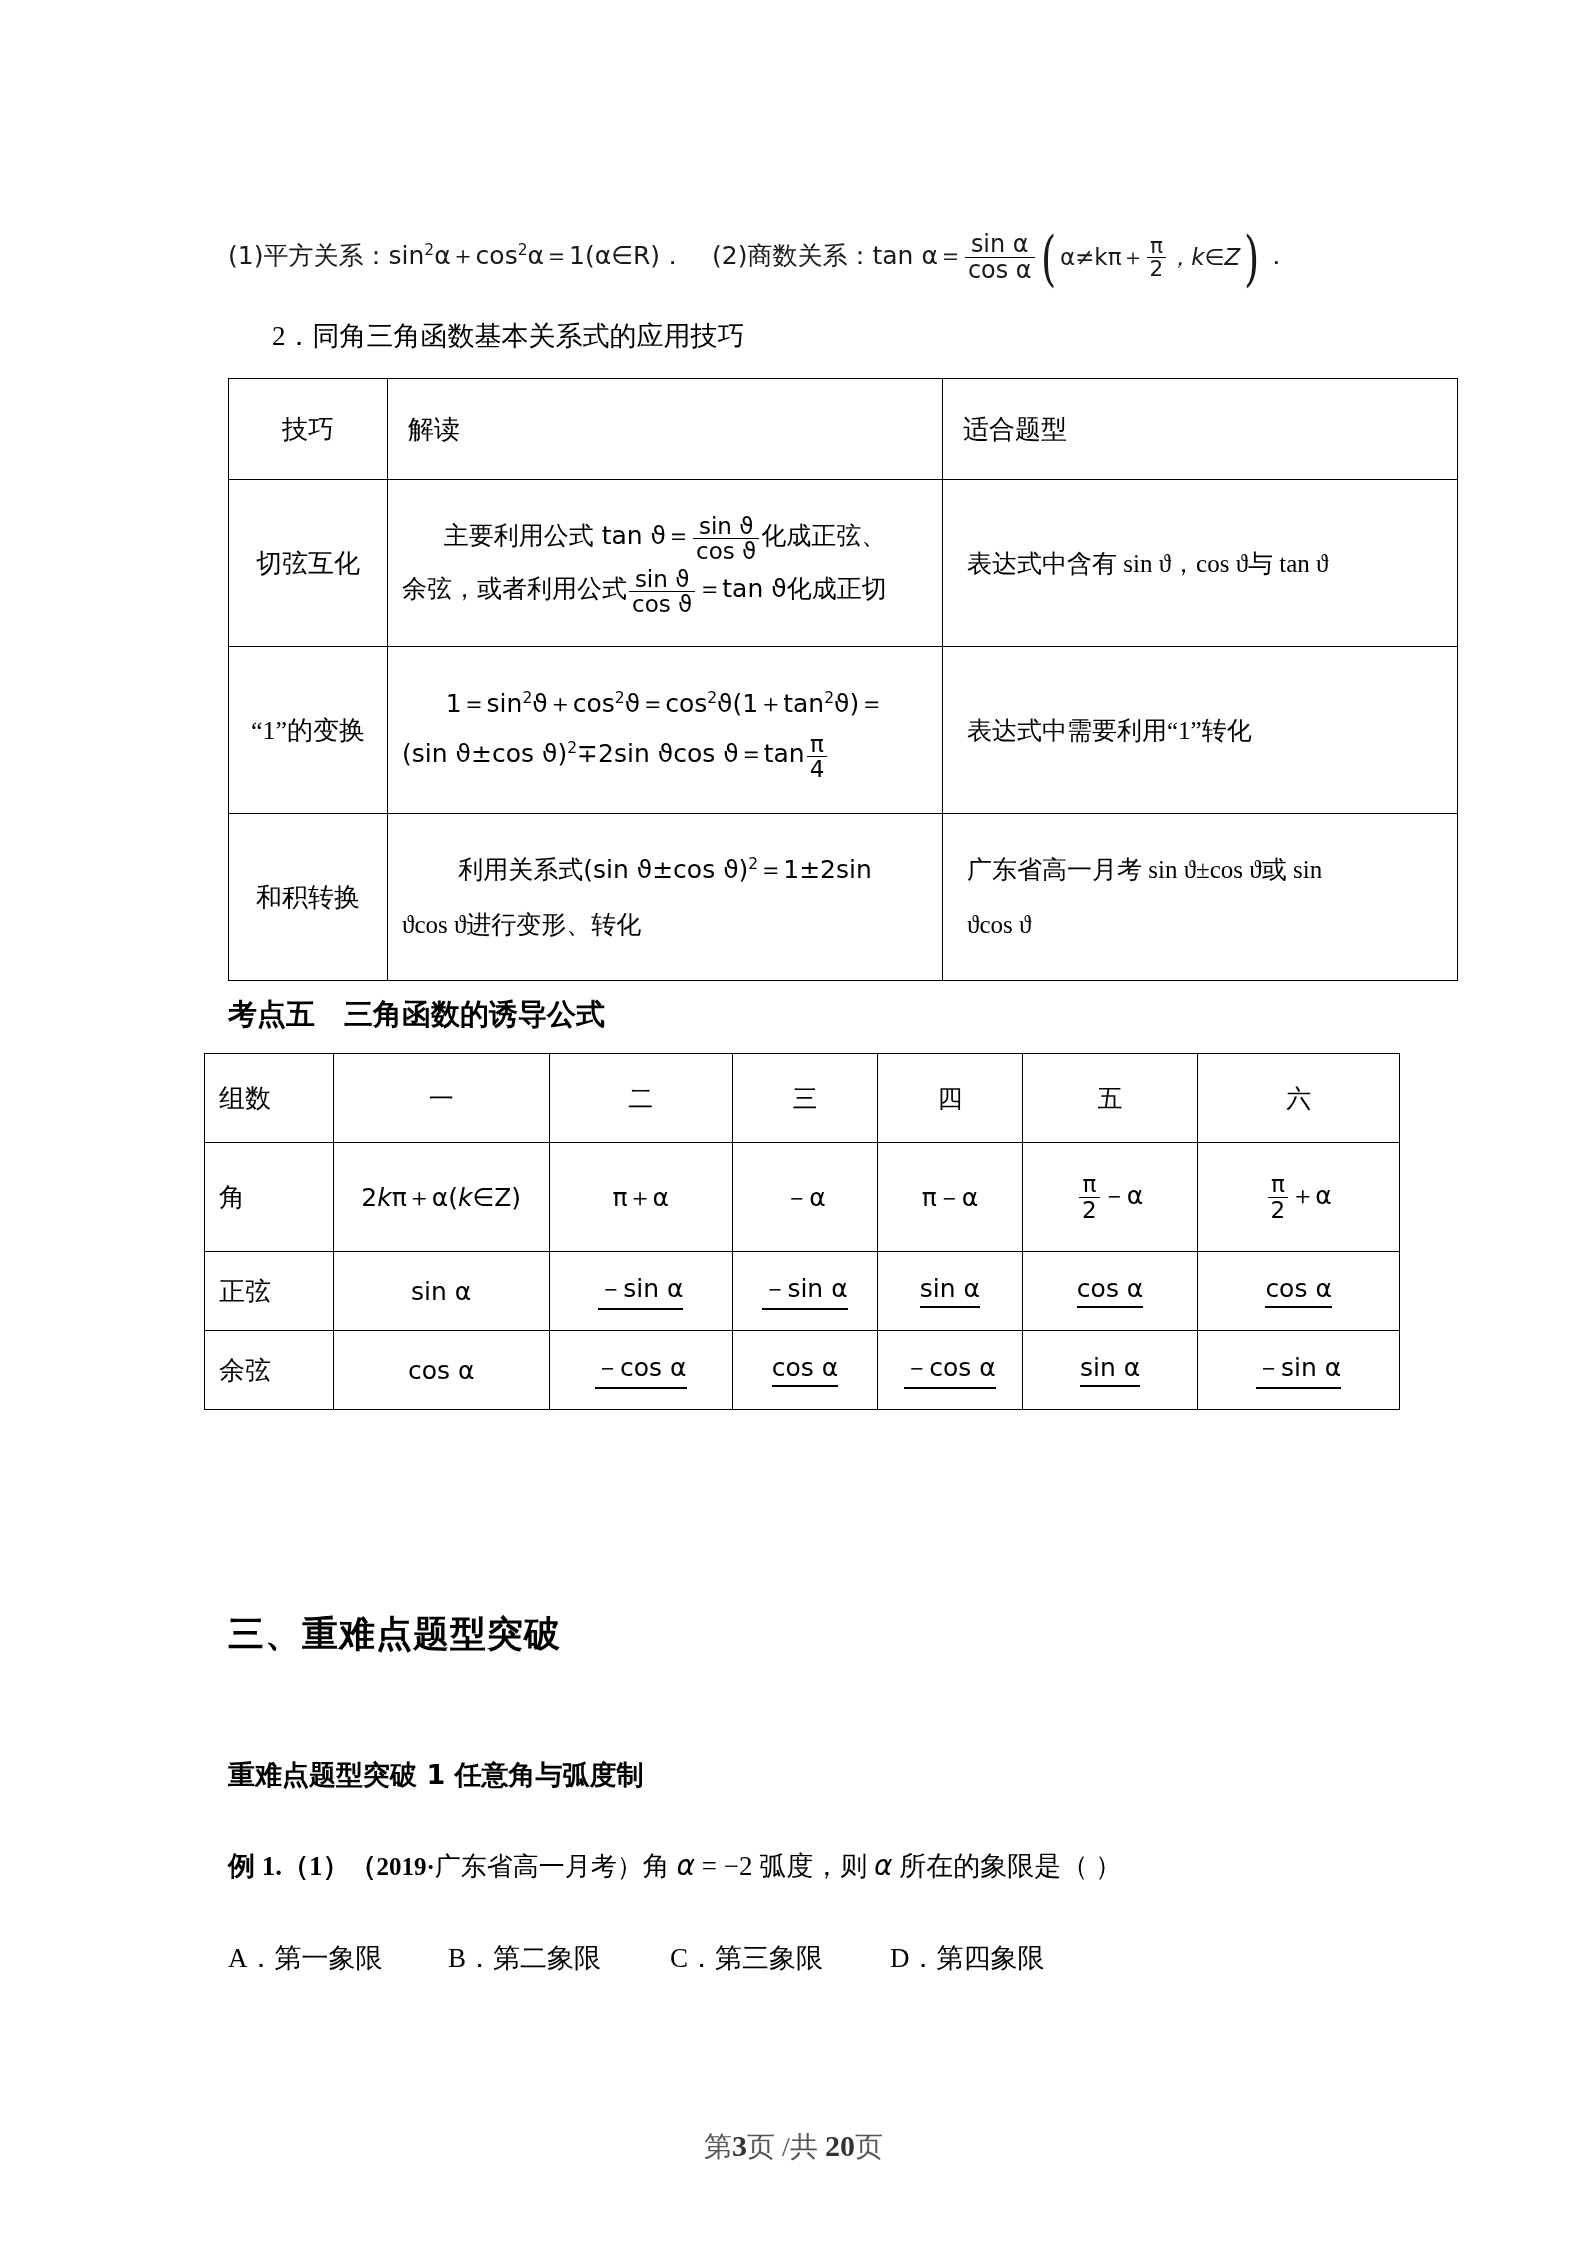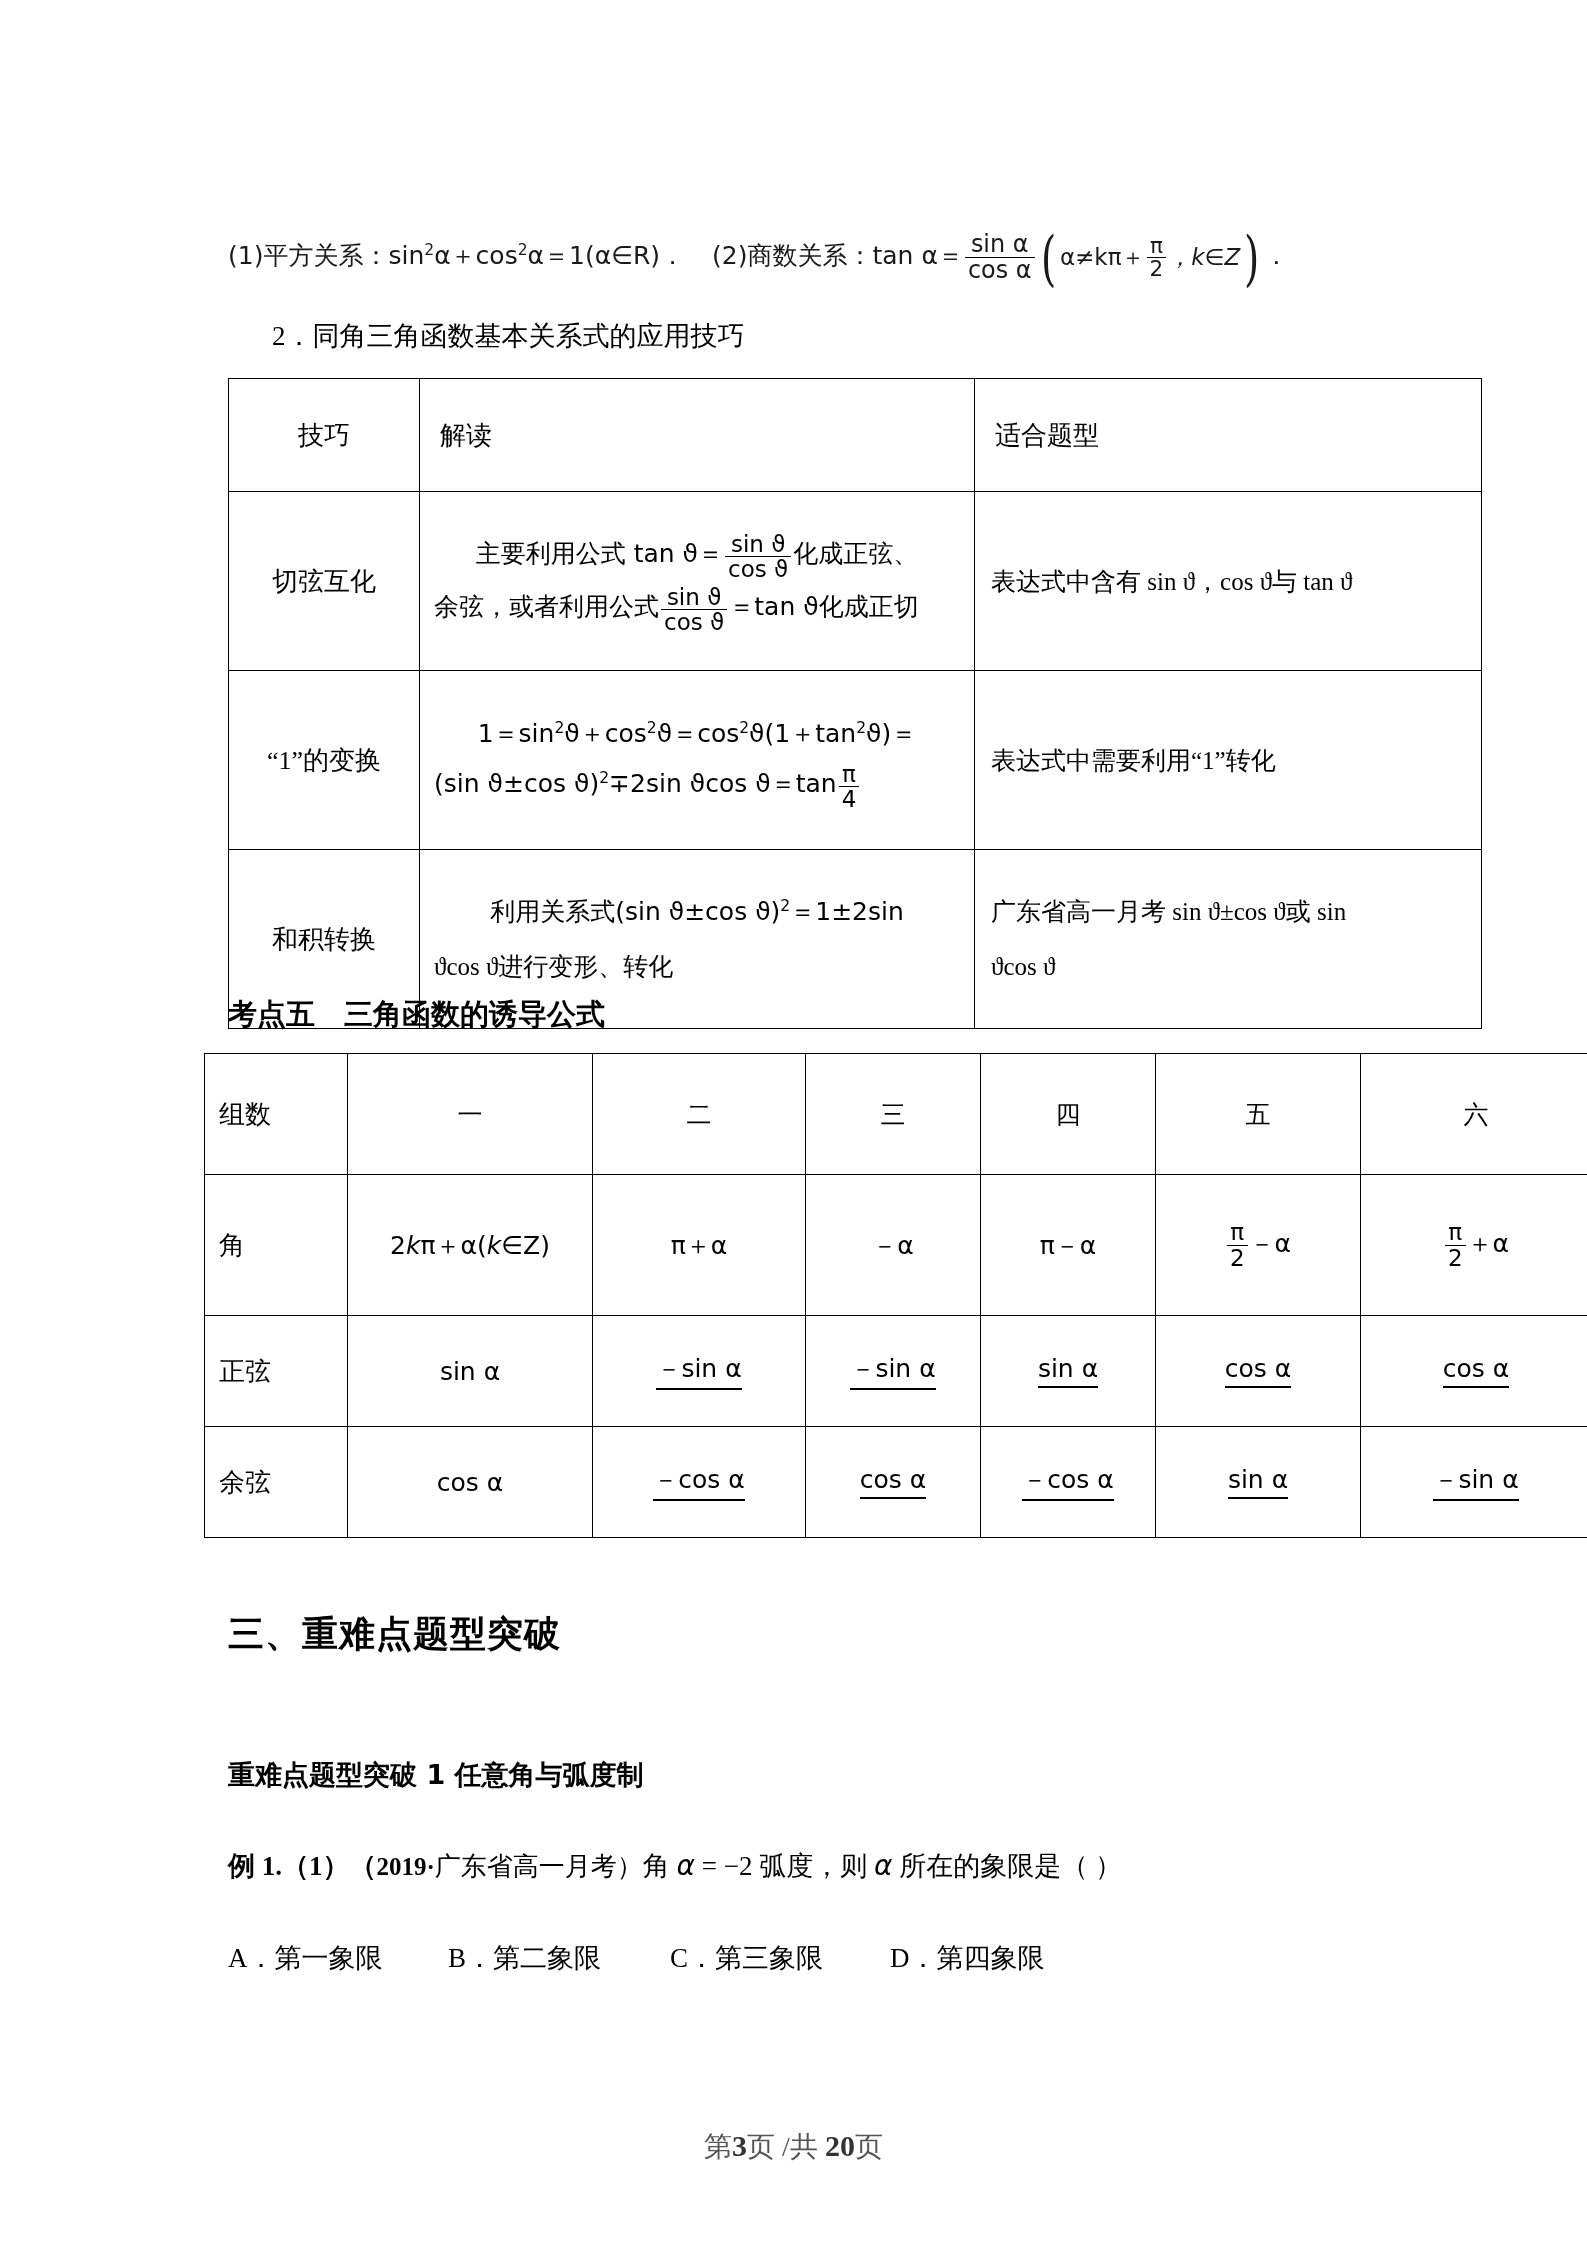--- a/index.html
+++ b/index.html
@@ -87,33 +87,33 @@
     font-size: 27px;
   }
 
   
   table {
     border-collapse: collapse;
     table-layout: fixed;
   }
   table td, table th {
     border: 1.6px solid #000000;
-    padding: 16px;
+    padding: 0;
     vertical-align: middle;
     font-weight: normal;
   }
   #tbl-tricks {
     position: absolute;
     left: 0px;
     top: 378px;
     width: 1148px;
   }
   #tbl-tricks .c1 { width: 158px; text-align: center; font-size: 26px; }
   #tbl-tricks .c2 { width: 520px; font-size: 25px; padding: 10px 14px; }
-  #tbl-tricks .c3 { width: 470px; font-size: 25px; padding: 10px 16px; }
+  #tbl-tricks .c3 { width: 470px; font-size: 25px; padding: 10px 24px; }
   #tbl-tricks .hdr td { height: 80px; text-align: center; font-size: 26px; }
   #tbl-tricks .hdr .c2, #tbl-tricks .hdr .c3 { text-align: left; padding-left: 20px; }
   #tbl-tricks .r-body td { height: 146px; }
   .cellmid { line-height: 1.85; }
   .ctr { text-align: center; }
 
   
   .heading-kd5 {
     position: absolute;
     left: 0px;

